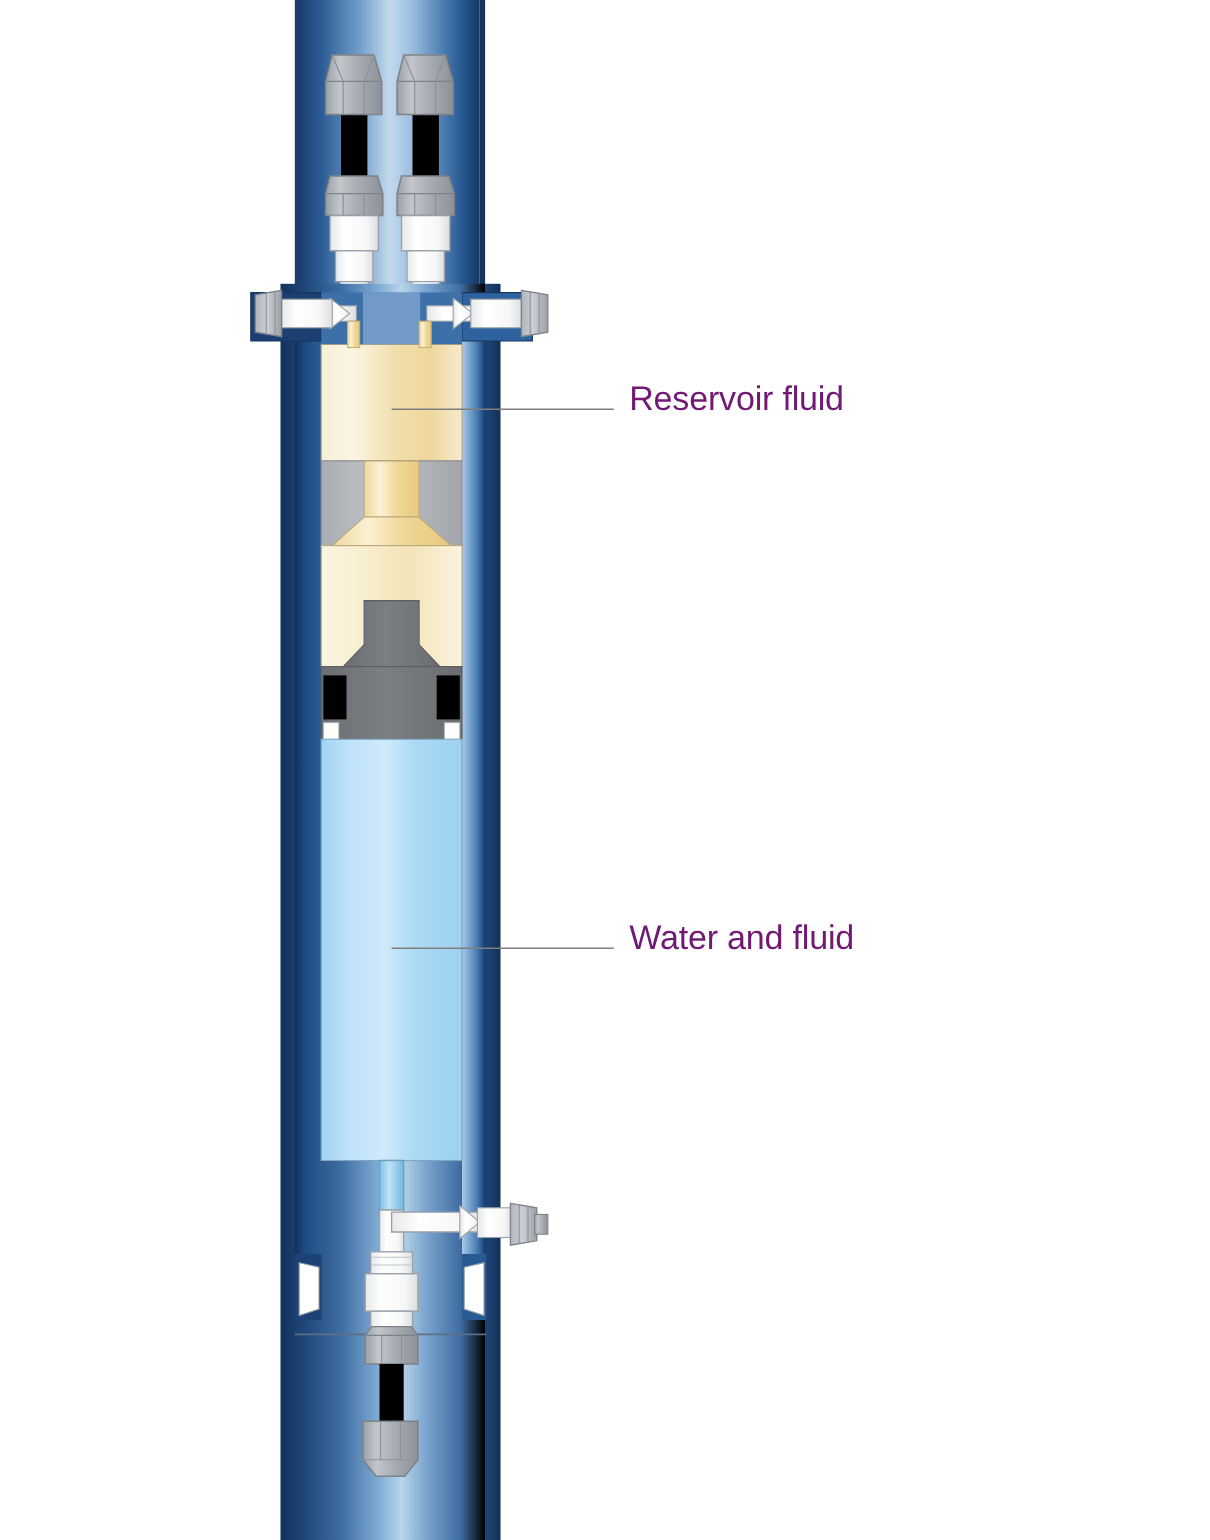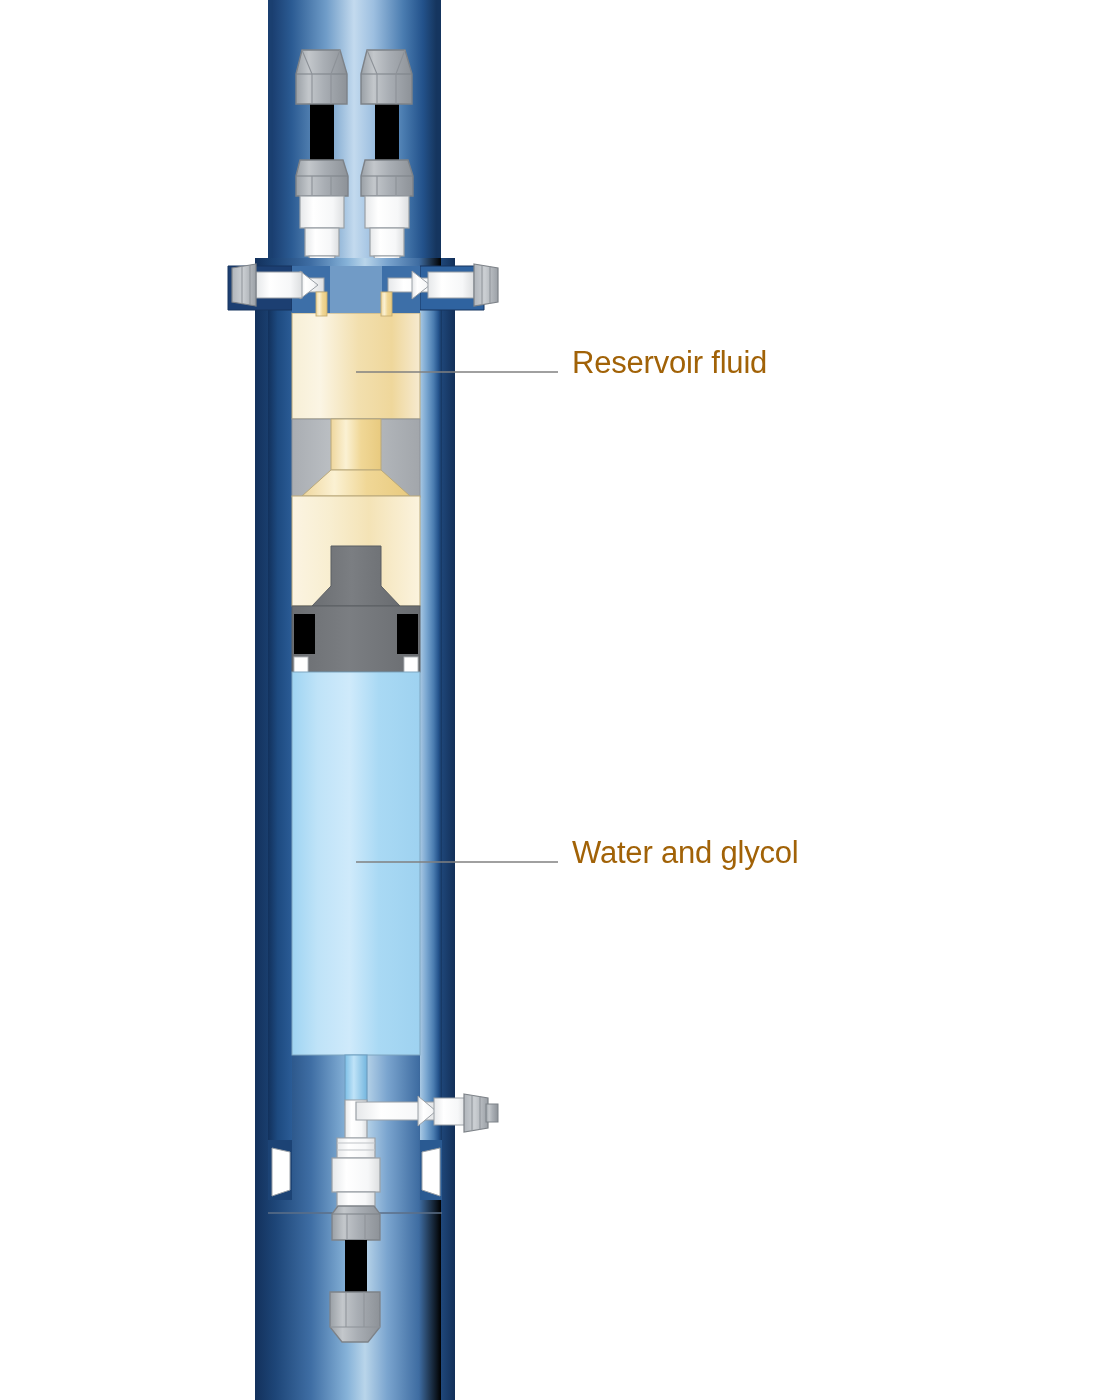--- a/index.html
+++ b/index.html
@@ -17,21 +17,21 @@
   #stage {
     position: relative;
     width: 1100px;
     height: 1400px;
   }
   .label {
     position: absolute;
     font-family: "Liberation Sans", sans-serif;
     font-size: 31px;
     font-weight: 400;
-    color: #a16207;
+    color: #701a75;
     white-space: nowrap;
     letter-spacing: -0.2px;
   }
   #label-reservoir-fluid { left: 572px; top: 345px; }
   #label-water-glycol    { left: 572px; top: 835px; }
   svg { display: block; }
 </style>
 </head>
 <body>
 
@@ -332,15 +332,15 @@
         <path d="M330,1327 L380,1327" stroke="#8d9298" stroke-width="1"></path>
       </g>
     </g>
 
     <line x1="356" y1="372" x2="558" y2="372" stroke="#808080" stroke-width="1.4"></line>
     <line x1="356" y1="862" x2="558" y2="862" stroke="#808080" stroke-width="1.4"></line>
   </svg>
 
   <div class="label" id="label-reservoir-fluid">Reservoir fluid</div>
 
-  <div class="label" id="label-water-glycol">Water and glycol</div>
+  <div class="label" id="label-water-glycol">Water and fluid</div>
 
 </div>
 
 </body></html>

